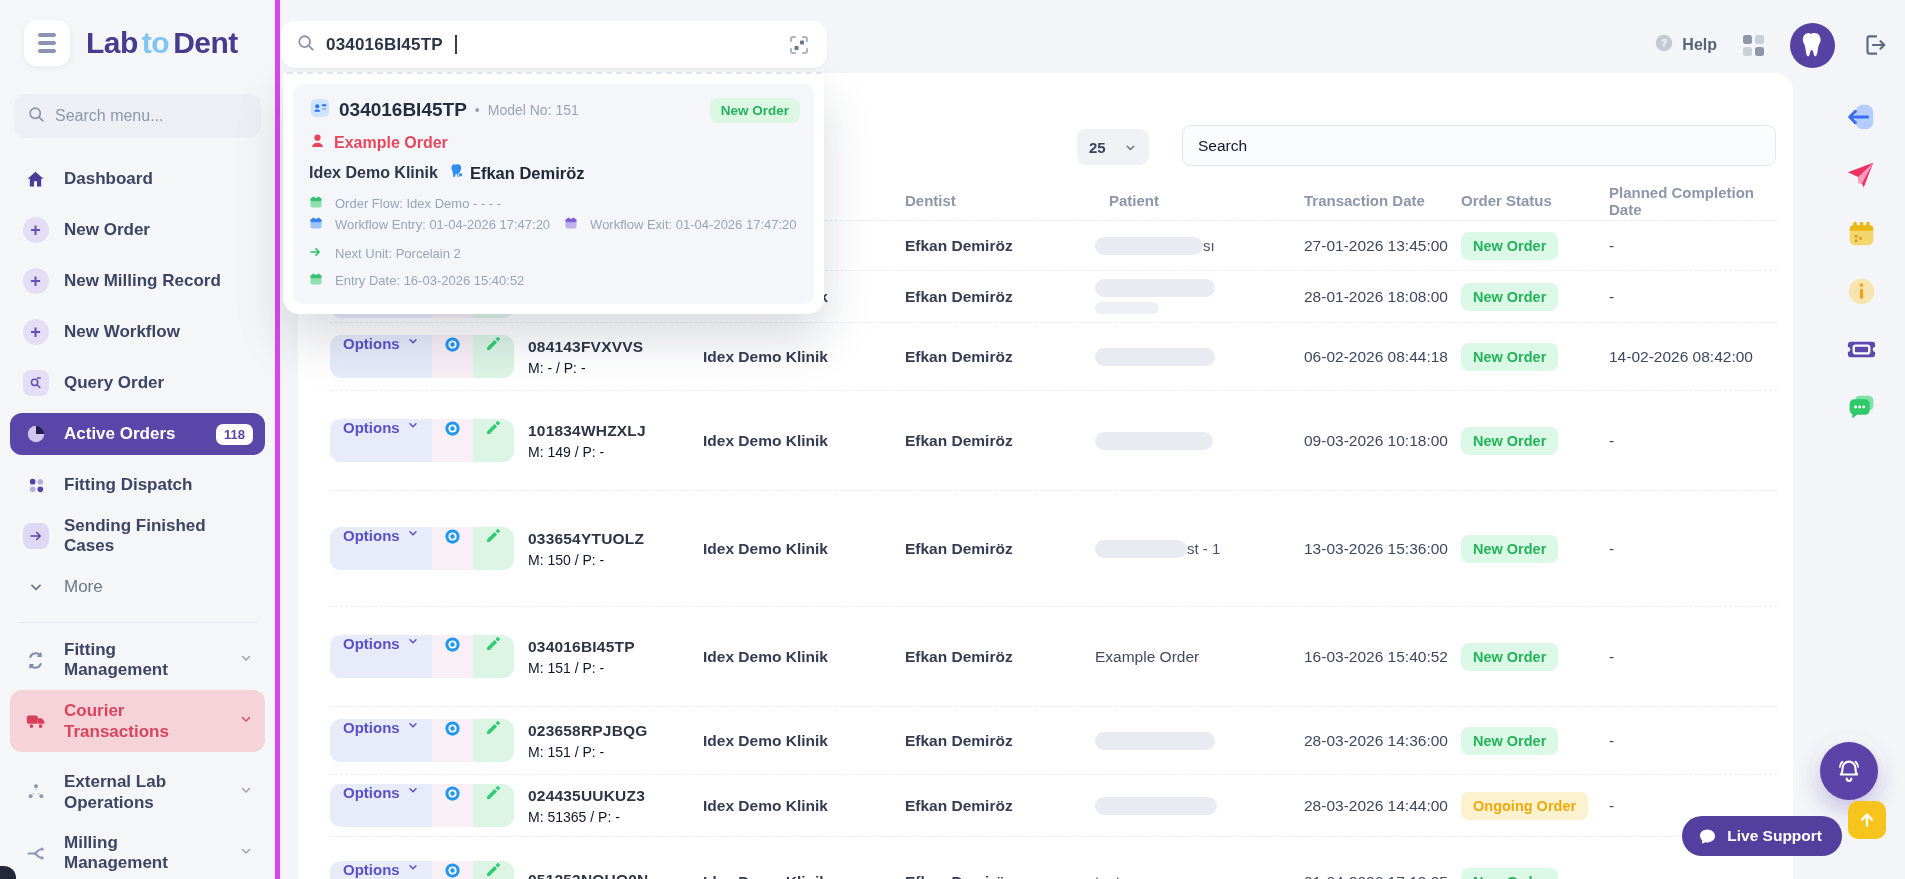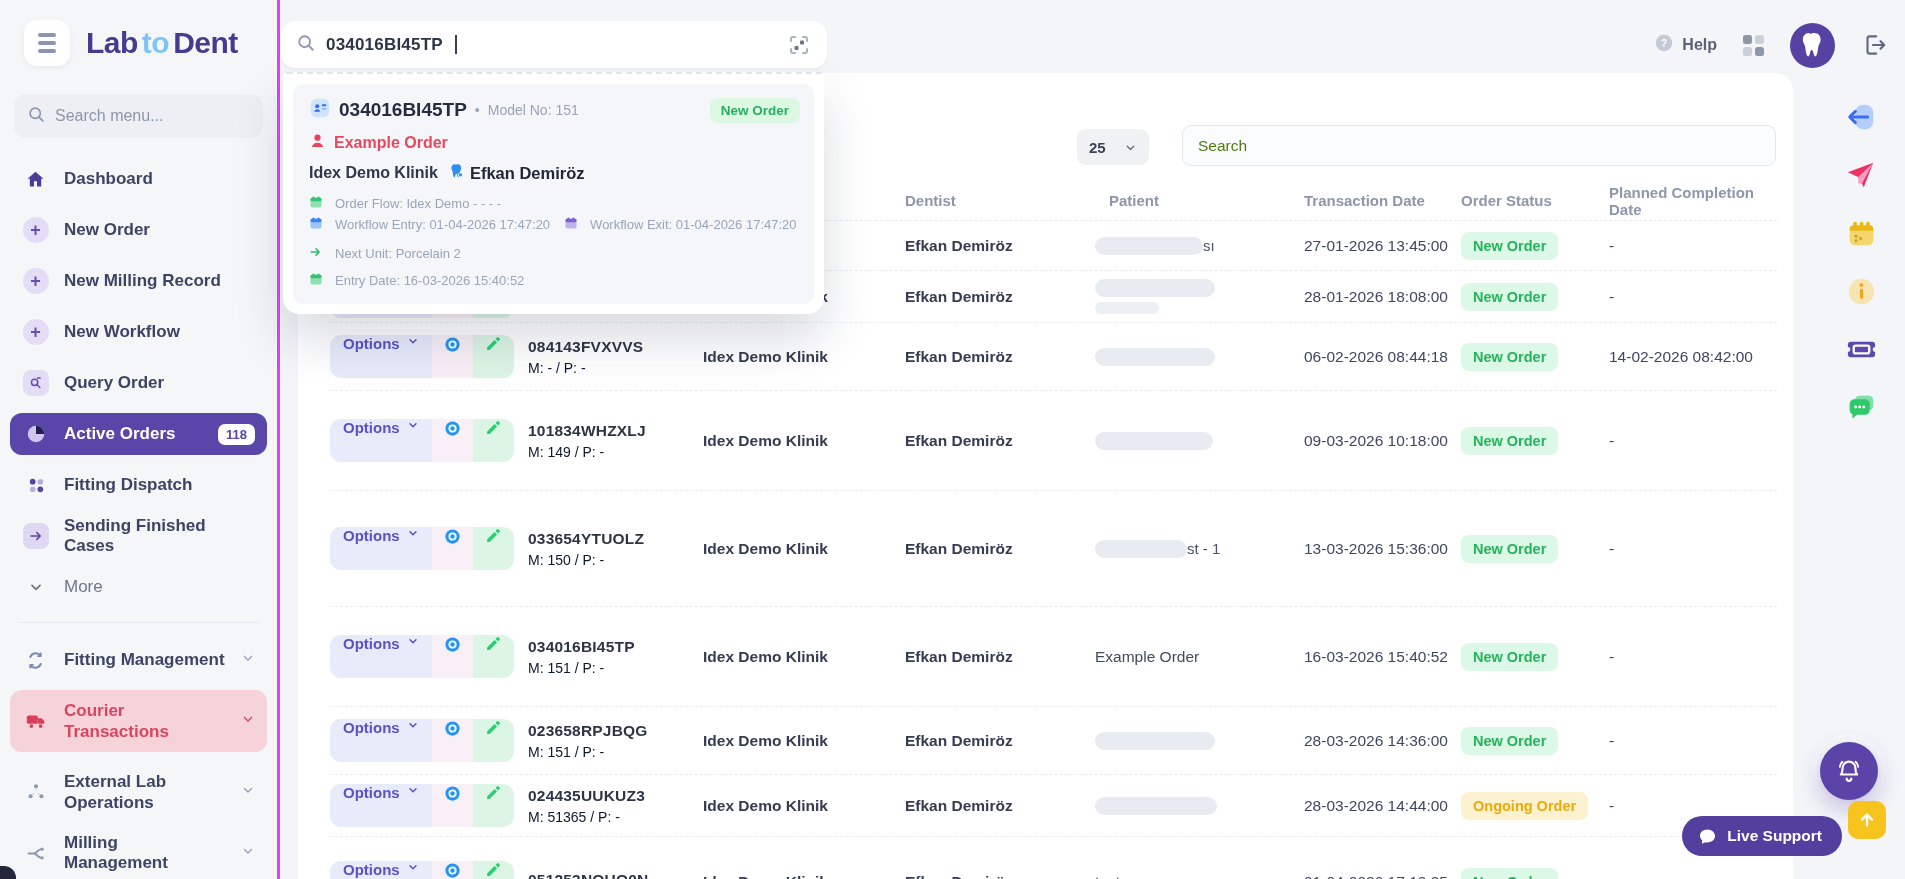--- a/index.html
+++ b/index.html
@@ -6,21 +6,21 @@
   html,body { width:1905px; height:879px; overflow:hidden; }
   body {
     font-family:"Liberation Sans", sans-serif;
     background:#f3f5f8;
     position:relative;
     color:#3d4464;
   }
   button { font-family:inherit; border:none; background:none; cursor:pointer; }
 
   
-  .sidebar { position:absolute; left:0; top:0; width:280px; height:879px; background:#f4f6f8; border-right:3px solid #d946ef; z-index:20; }
+  .sidebar { position:absolute; left:0; top:0; width:280px; height:879px; background:#f4f6f8; border-right:5px solid #d946ef; z-index:20; }
   .brand-row { display:flex; align-items:center; gap:16px; padding:20px 18px 12px 24px; }
   .hamburger { width:46px; height:46px; background:#fff; border-radius:13px; display:flex; flex-direction:column; justify-content:center; align-items:center; gap:4px; box-shadow:0 2px 6px rgba(40,50,90,.06); }
   .hamburger i { display:block; width:18px; height:4px; border-radius:2px; background:#8f93b3; }
   .brand-text { font-size:30px; font-weight:800; letter-spacing:-0.5px; }
   .brand-lab, .brand-dent { color:#453c8e; }
   .brand-to { color:#7ec5f1; padding:0 4px; }
 
   .menu-search { margin:16px 14px 10px; background:#edeff4; border-radius:12px; height:44px; display:flex; align-items:center; gap:10px; padding:0 14px; color:#8d96aa; font-size:16px; }
 
   .nav { padding:10px 10px 0; }
@@ -62,21 +62,21 @@
   .sg-clinic-line { margin-top:10px; gap:12px; }
   .sg-clinic { font-size:16px; color:#30364b; font-weight:600; }
   .sg-dentist-w { display:flex; align-items:center; gap:6px; }
   .sg-dentist { font-size:16.5px; color:#222738; font-weight:800; }
   .sg-meta { color:#9aa5b8; font-size:13px; font-weight:500; gap:12px; } .mt3 { margin-top:4px; } .mt4 { margin-top:12px; } .mt5 { margin-top:10px; }
   .meta-pair { display:flex; gap:14px; }
 
   
   .card { position:absolute; left:298px; top:73px; width:1495px; height:806px; background:#fff; border-radius:18px 18px 0 0; z-index:10; }
   .page-size { position:absolute; left:779px; top:56px; width:72px; height:36px; background:#eff1f5; border-radius:9px; display:flex; align-items:center; justify-content:space-between; padding:0 12px; font-size:15px; color:#3c4258; font-weight:600; }
-  .tbl-search { position:absolute; left:884px; top:52px; width:594px; height:41px; border:1px solid #e3e7ee; border-radius:9px; background:#fbfcfd; display:flex; align-items:center; padding:0 15px; color:#4d7c0f; font-size:15.5px; }
+  .tbl-search { position:absolute; left:884px; top:52px; width:594px; height:41px; border:1px solid #e3e7ee; border-radius:9px; background:#fbfcfd; display:flex; align-items:center; padding:0 15px; color:#0f172a; font-size:15.5px; }
 
   .grid9 { display:grid; grid-template-columns:170px 16px 175px 202px 190px 209px 157px 148px 1fr; align-items:center; }
   .thead { position:absolute; left:32px; right:16px; top:108px; height:40px; color:#8d96ab; font-size:15px; font-weight:600; border-bottom:1px dashed #e7ebf1; }
   .thead .hcell { padding-left:12px; }
   .thead .hcell.hp { padding-left:26px; }
   .tbody { position:absolute; left:32px; right:16px; top:148px; }
   .trow { border-bottom:1px dashed #e9edf2; }
   .rh50{height:50px} .rh52{height:52px} .rh68{height:68px} .rh100{height:100px} .rh116{height:116px} .rh62{height:62px} .rh90{height:90px; border-bottom:none;}
   .cell { padding-left:12px; }
   .cell-actions { padding-left:0; }

